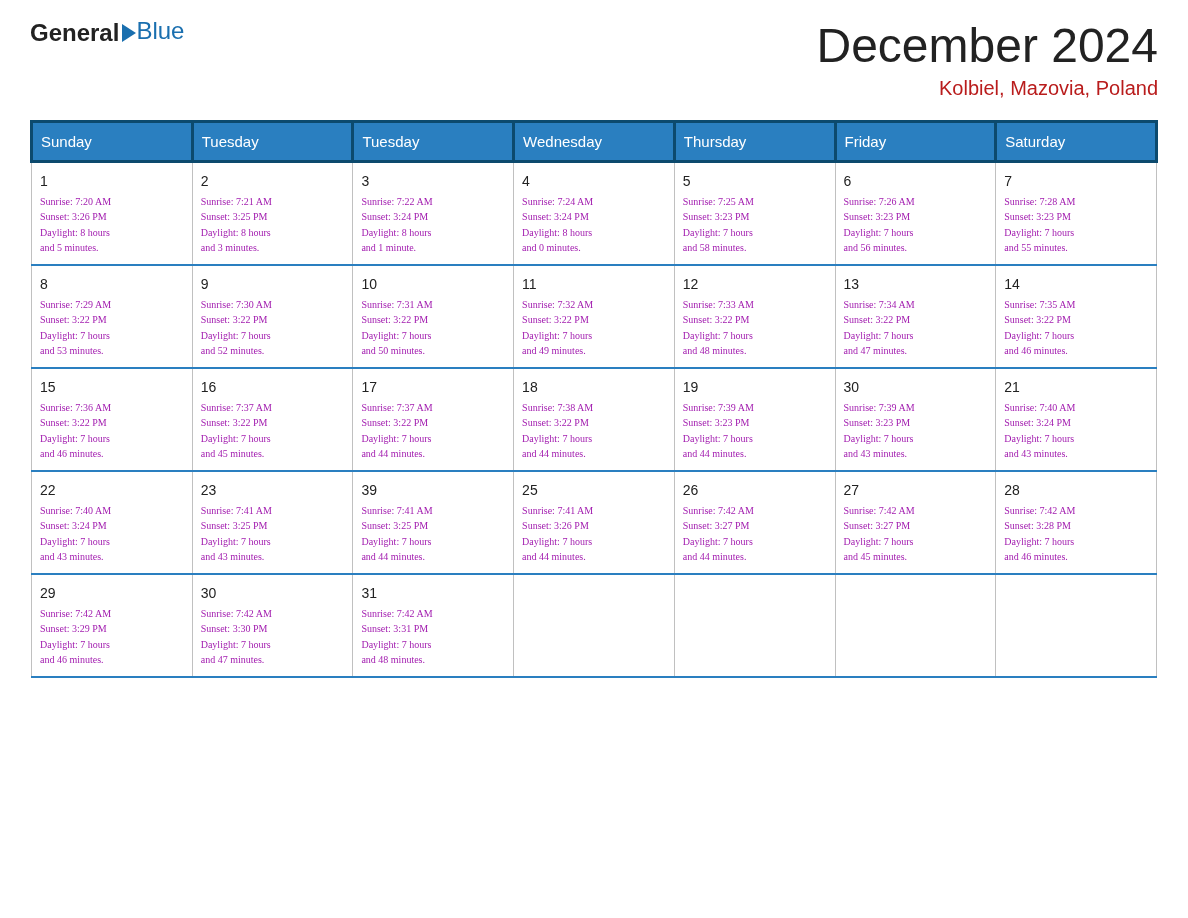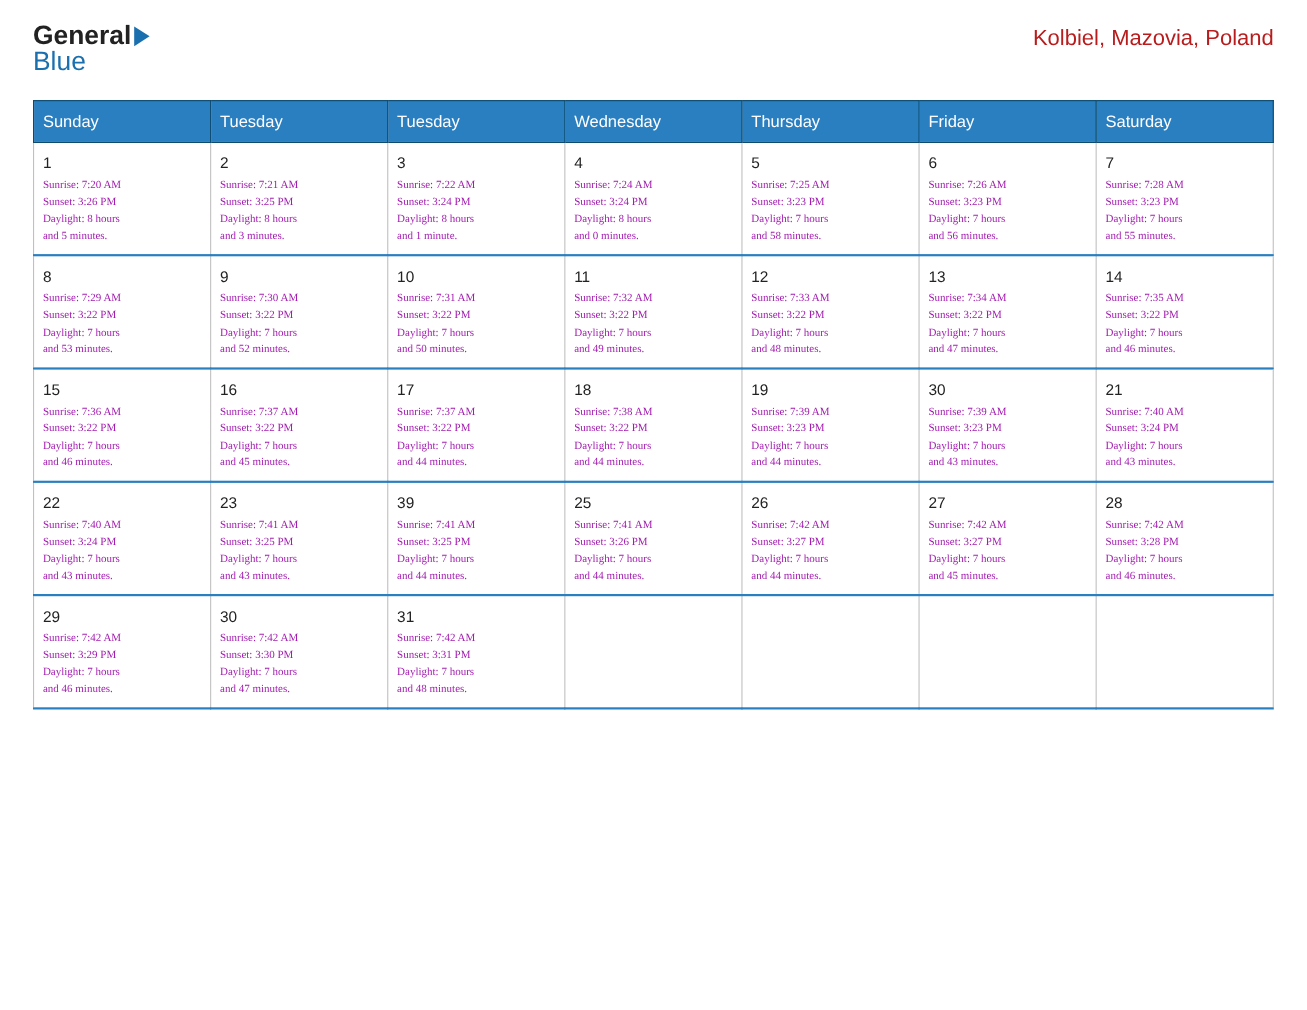--- a/index.html
+++ b/index.html
@@ -33,21 +33,21 @@
       width: 100%;
       border-collapse: collapse;
     }
     thead th {
       background-color: #2a7fc0;
       color: #fff;
       padding: 10px 8px;
       text-align: left;
       font-size: 15px;
       font-weight: normal;
-      border: 1px solid #0c4a6e;
+      border: 3px solid #0c4a6e;
     }
     tbody td {
       vertical-align: top;
       padding: 8px 8px;
       border: 1px solid #c0c0c0;
       font-size: 12.5px;
       line-height: 1.5;
       width: 14.28%;
     }
     .day-number {
@@ -64,21 +64,21 @@
       font-family: Liberation Serif, serif;
     }
     tbody tr {
       border-bottom: 2px solid #2a7fc0;
     }
     td.empty {
       background: #fff;
     }
     .logo-wrapper {
       display: flex;
-      flex-direction: column;
+      flex-direction: row;
       line-height: 1.1;
     }
     .logo-line1 {
       display: flex;
       align-items: center;
     }
     .logo-line1 span {
       font-size: 24px;
       font-weight: bold;
       color: #222;
@@ -104,20 +104,21 @@
 
 <div class="header">
   <div class="logo-wrapper">
     <div class="logo-line1">
       <span>General</span>
       <span class="logo-arrow"></span>
     </div>
     <div class="logo-line2">Blue</div>
   </div>
   <div class="title-block">
+    <div class="month-title">December 2024</div>
     <div class="location">Kolbiel, Mazovia, Poland</div>
   </div>
 </div>
 
 <table>
   <thead>
     <tr>
     <th>Sunday</th>
         <th>Tuesday</th>
         <th>Tuesday</th>

